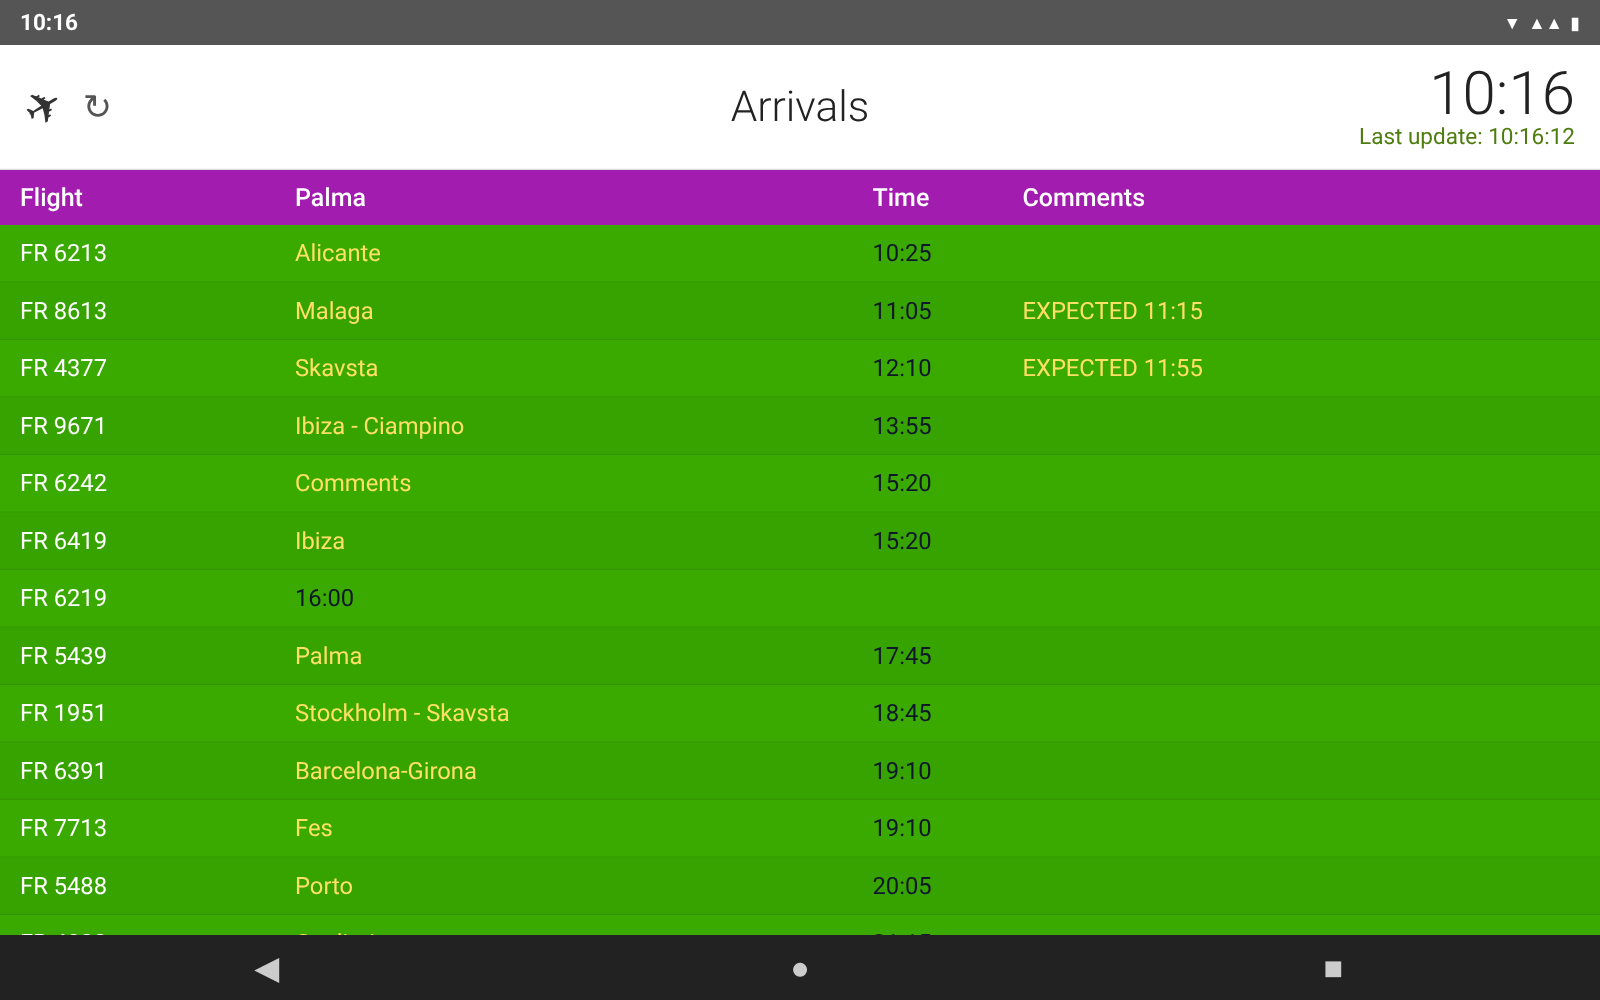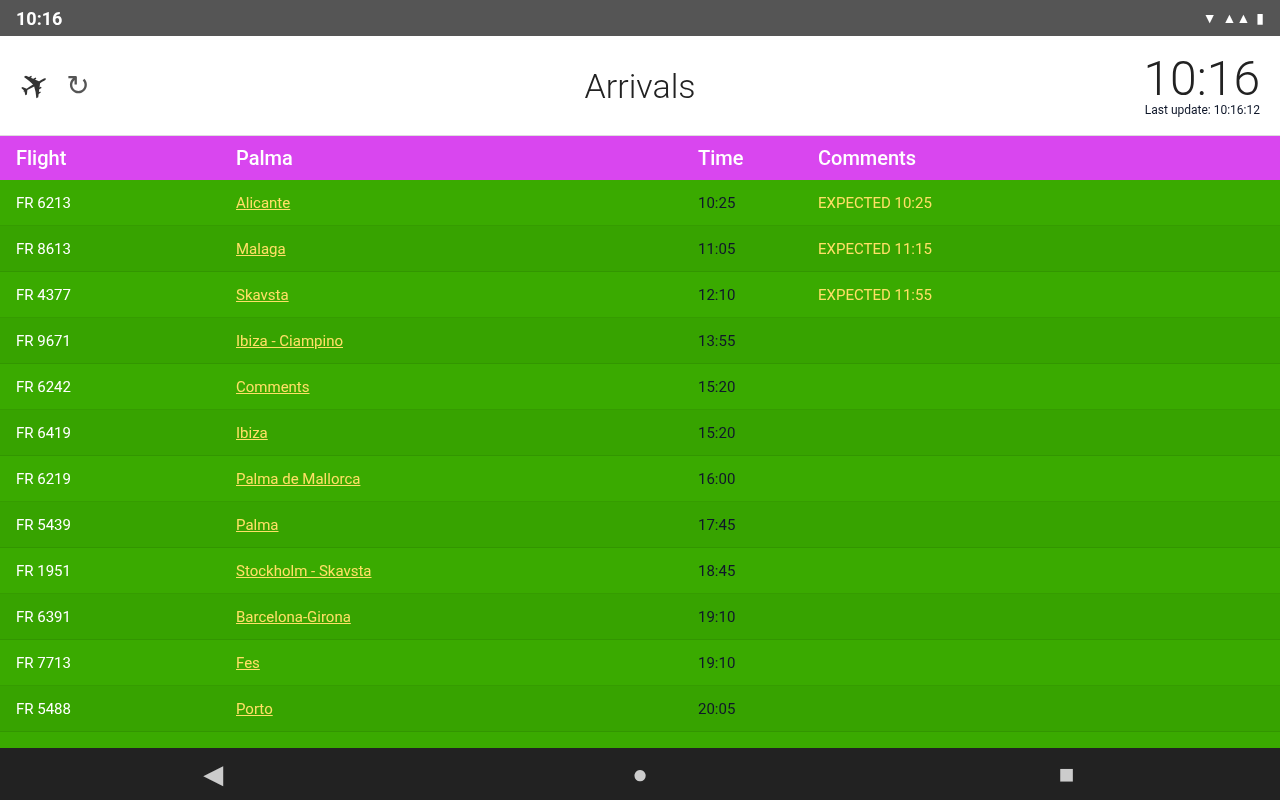--- a/index.html
+++ b/index.html
@@ -73,27 +73,27 @@
       margin-left: auto;
       text-align: right;
     }
     .app-bar-clock {
       font-size: 48px;
       font-weight: 300;
       color: #222;
       line-height: 1;
     }
     .app-bar-update {
-      font-size: 12px;
-      color: #0f172a;
+      font-size: 18px;
+      color: #4d7c0f;
     }
 
     
     .table-header {
-      background: #d946ef;
+      background: #a21caf;
       display: grid;
       grid-template-columns: 220px 1fr 120px 1fr;
       padding: 0 8px;
       height: 44px;
       align-items: center;
     }
     .col-header {
       color: white;
       font-size: 20px;
       font-weight: 500;
@@ -112,28 +112,27 @@
       padding: 0 8px;
       height: 46px;
       align-items: center;
       border-bottom: 1px solid rgba(0,0,0,0.08);
     }
     .table-row:nth-child(even) {
       background: rgba(0,0,0,0.04);
     }
     .cell {
       padding: 0 8px;
-      font-size: 15px;
+      font-size: 19px;
     }
     .cell-flight {
       color: white;
     }
     .cell-origin {
       color: #ffe066;
-      text-decoration: underline;
     }
     .cell-time {
       color: #0f172a;
     }
     .cell-comment {
       color: #ffe066;
     }
 
     
     .nav-bar {
@@ -187,21 +186,20 @@
   <span class="col-header">Palma</span>
   <span class="col-header">Time</span>
   <span class="col-header">Comments</span>
 </div>
 
 <div class="table-body" id="table-body">
 <div class="table-row">
       <span class="cell cell-flight">FR 6213</span>
       <span class="cell cell-origin">Alicante</span>
       <span class="cell cell-time">10:25</span>
-      <span class="cell cell-comment">EXPECTED 10:25</span>
     </div>
     <div class="table-row">
       <span class="cell cell-flight">FR 8613</span>
       <span class="cell cell-origin">Malaga</span>
       <span class="cell cell-time">11:05</span>
       <span class="cell cell-comment">EXPECTED 11:15</span>
     </div>
     <div class="table-row">
       <span class="cell cell-flight">FR 4377</span>
       <span class="cell cell-origin">Skavsta</span>
@@ -221,21 +219,20 @@
       <span class="cell cell-comment"></span>
     </div>
     <div class="table-row">
       <span class="cell cell-flight">FR 6419</span>
       <span class="cell cell-origin">Ibiza</span>
       <span class="cell cell-time">15:20</span>
       <span class="cell cell-comment"></span>
     </div>
     <div class="table-row">
       <span class="cell cell-flight">FR 6219</span>
-      <span class="cell cell-origin">Palma de Mallorca</span>
       <span class="cell cell-time">16:00</span>
       <span class="cell cell-comment"></span>
     </div>
     <div class="table-row">
       <span class="cell cell-flight">FR 5439</span>
       <span class="cell cell-origin">Palma</span>
       <span class="cell cell-time">17:45</span>
       <span class="cell cell-comment"></span>
     </div>
     <div class="table-row">

